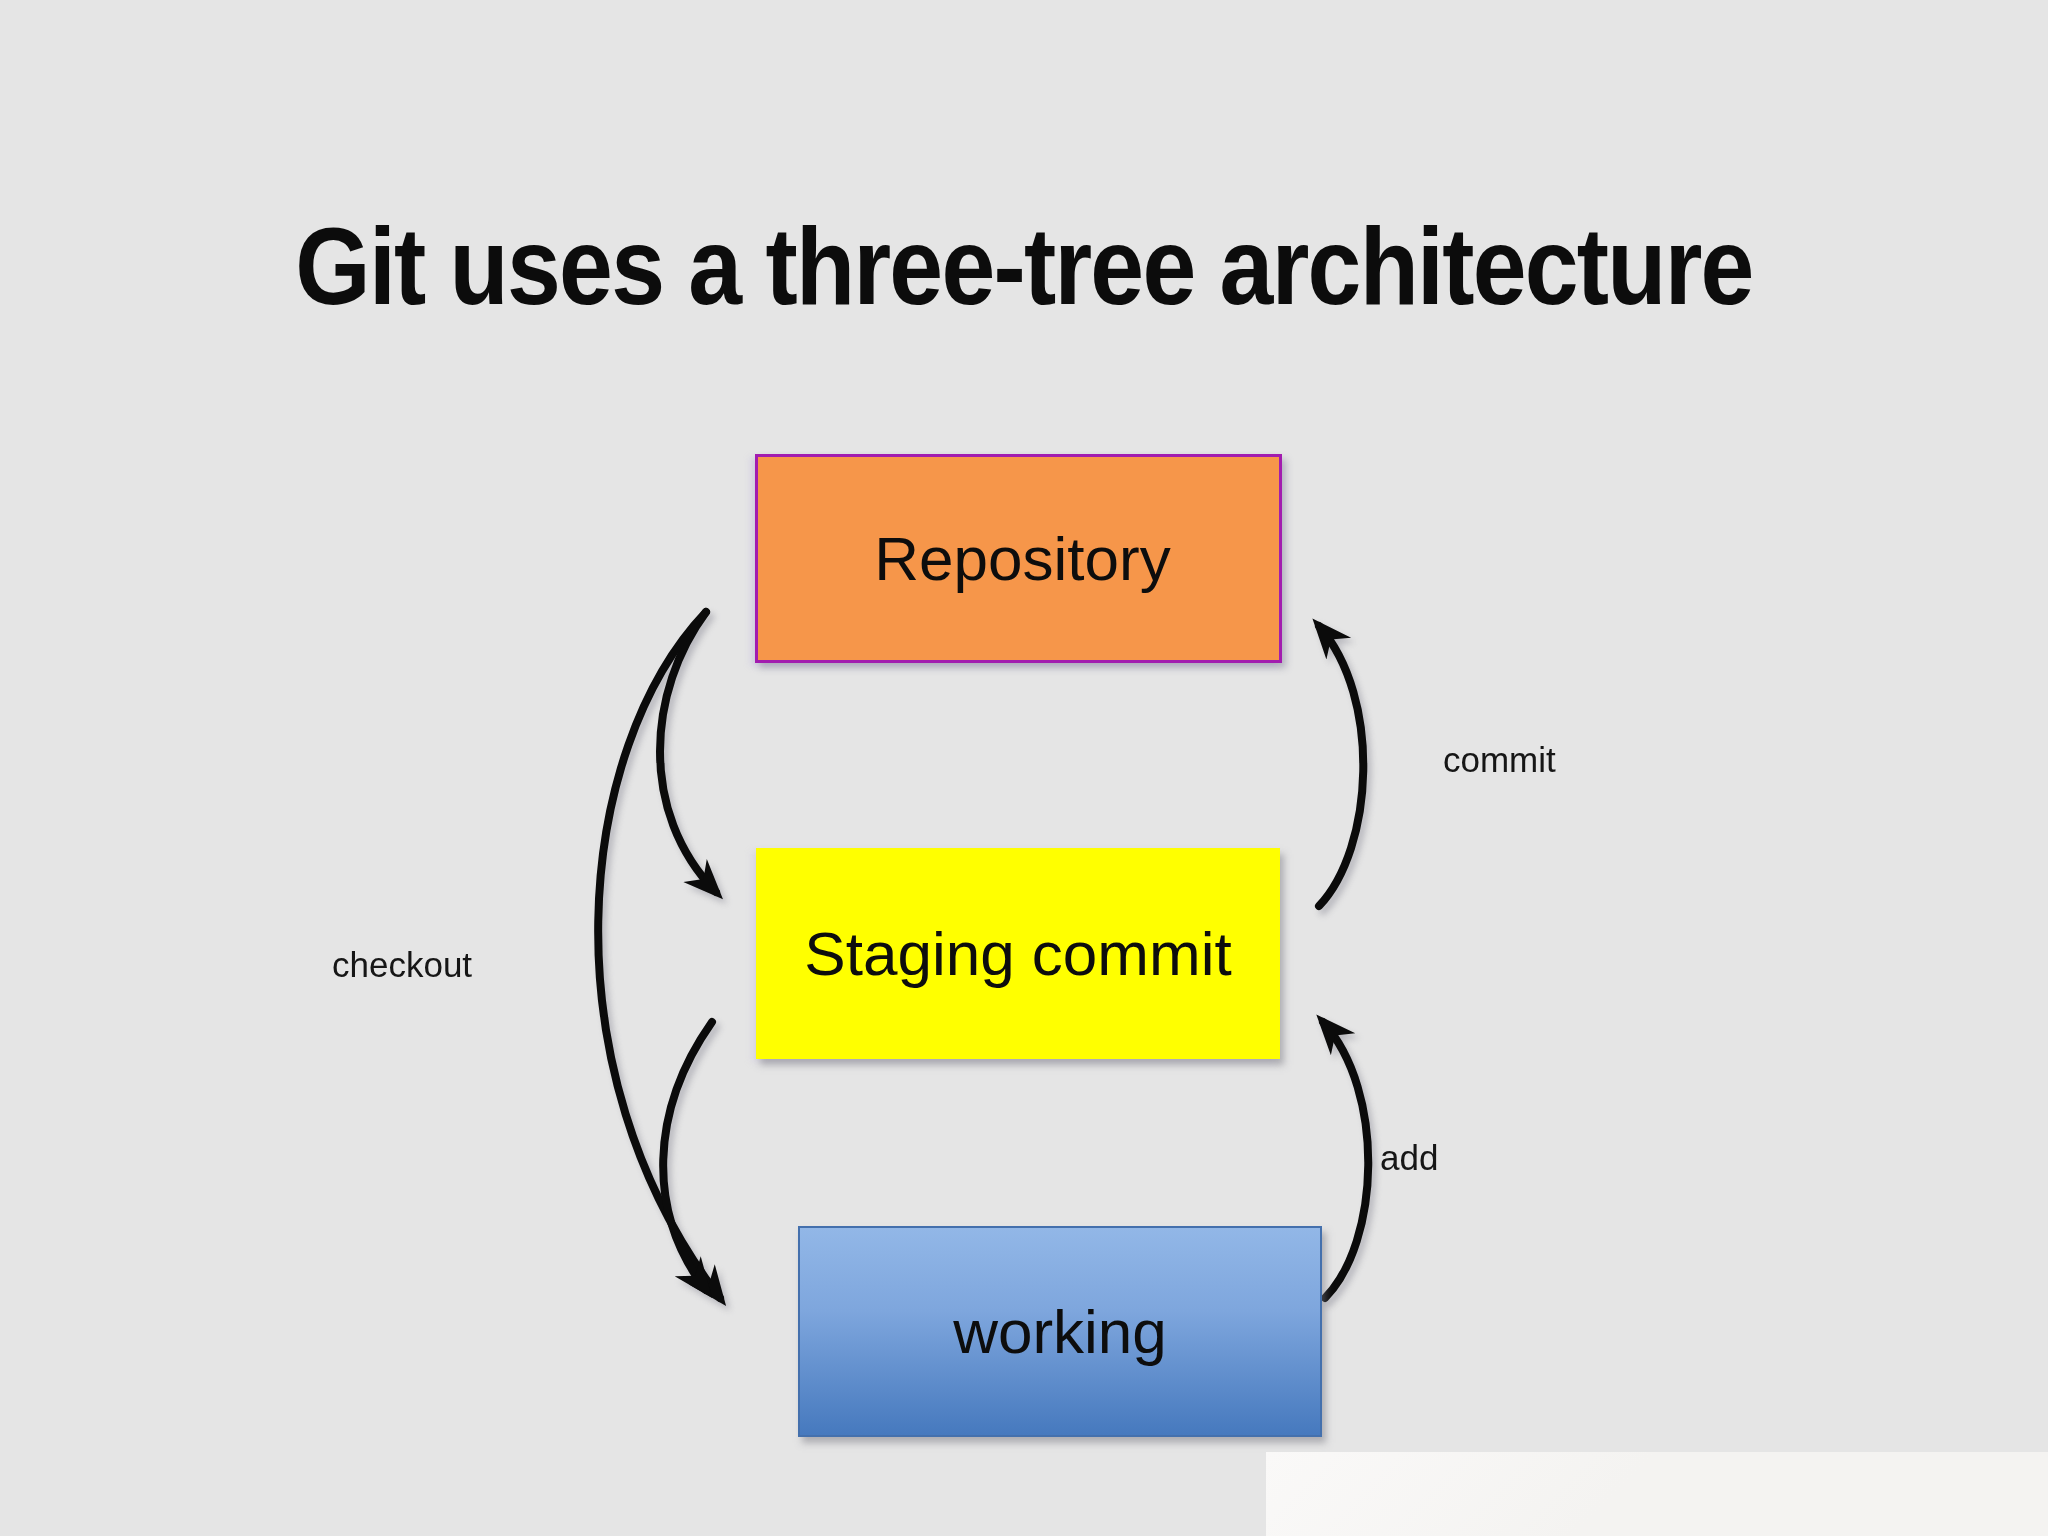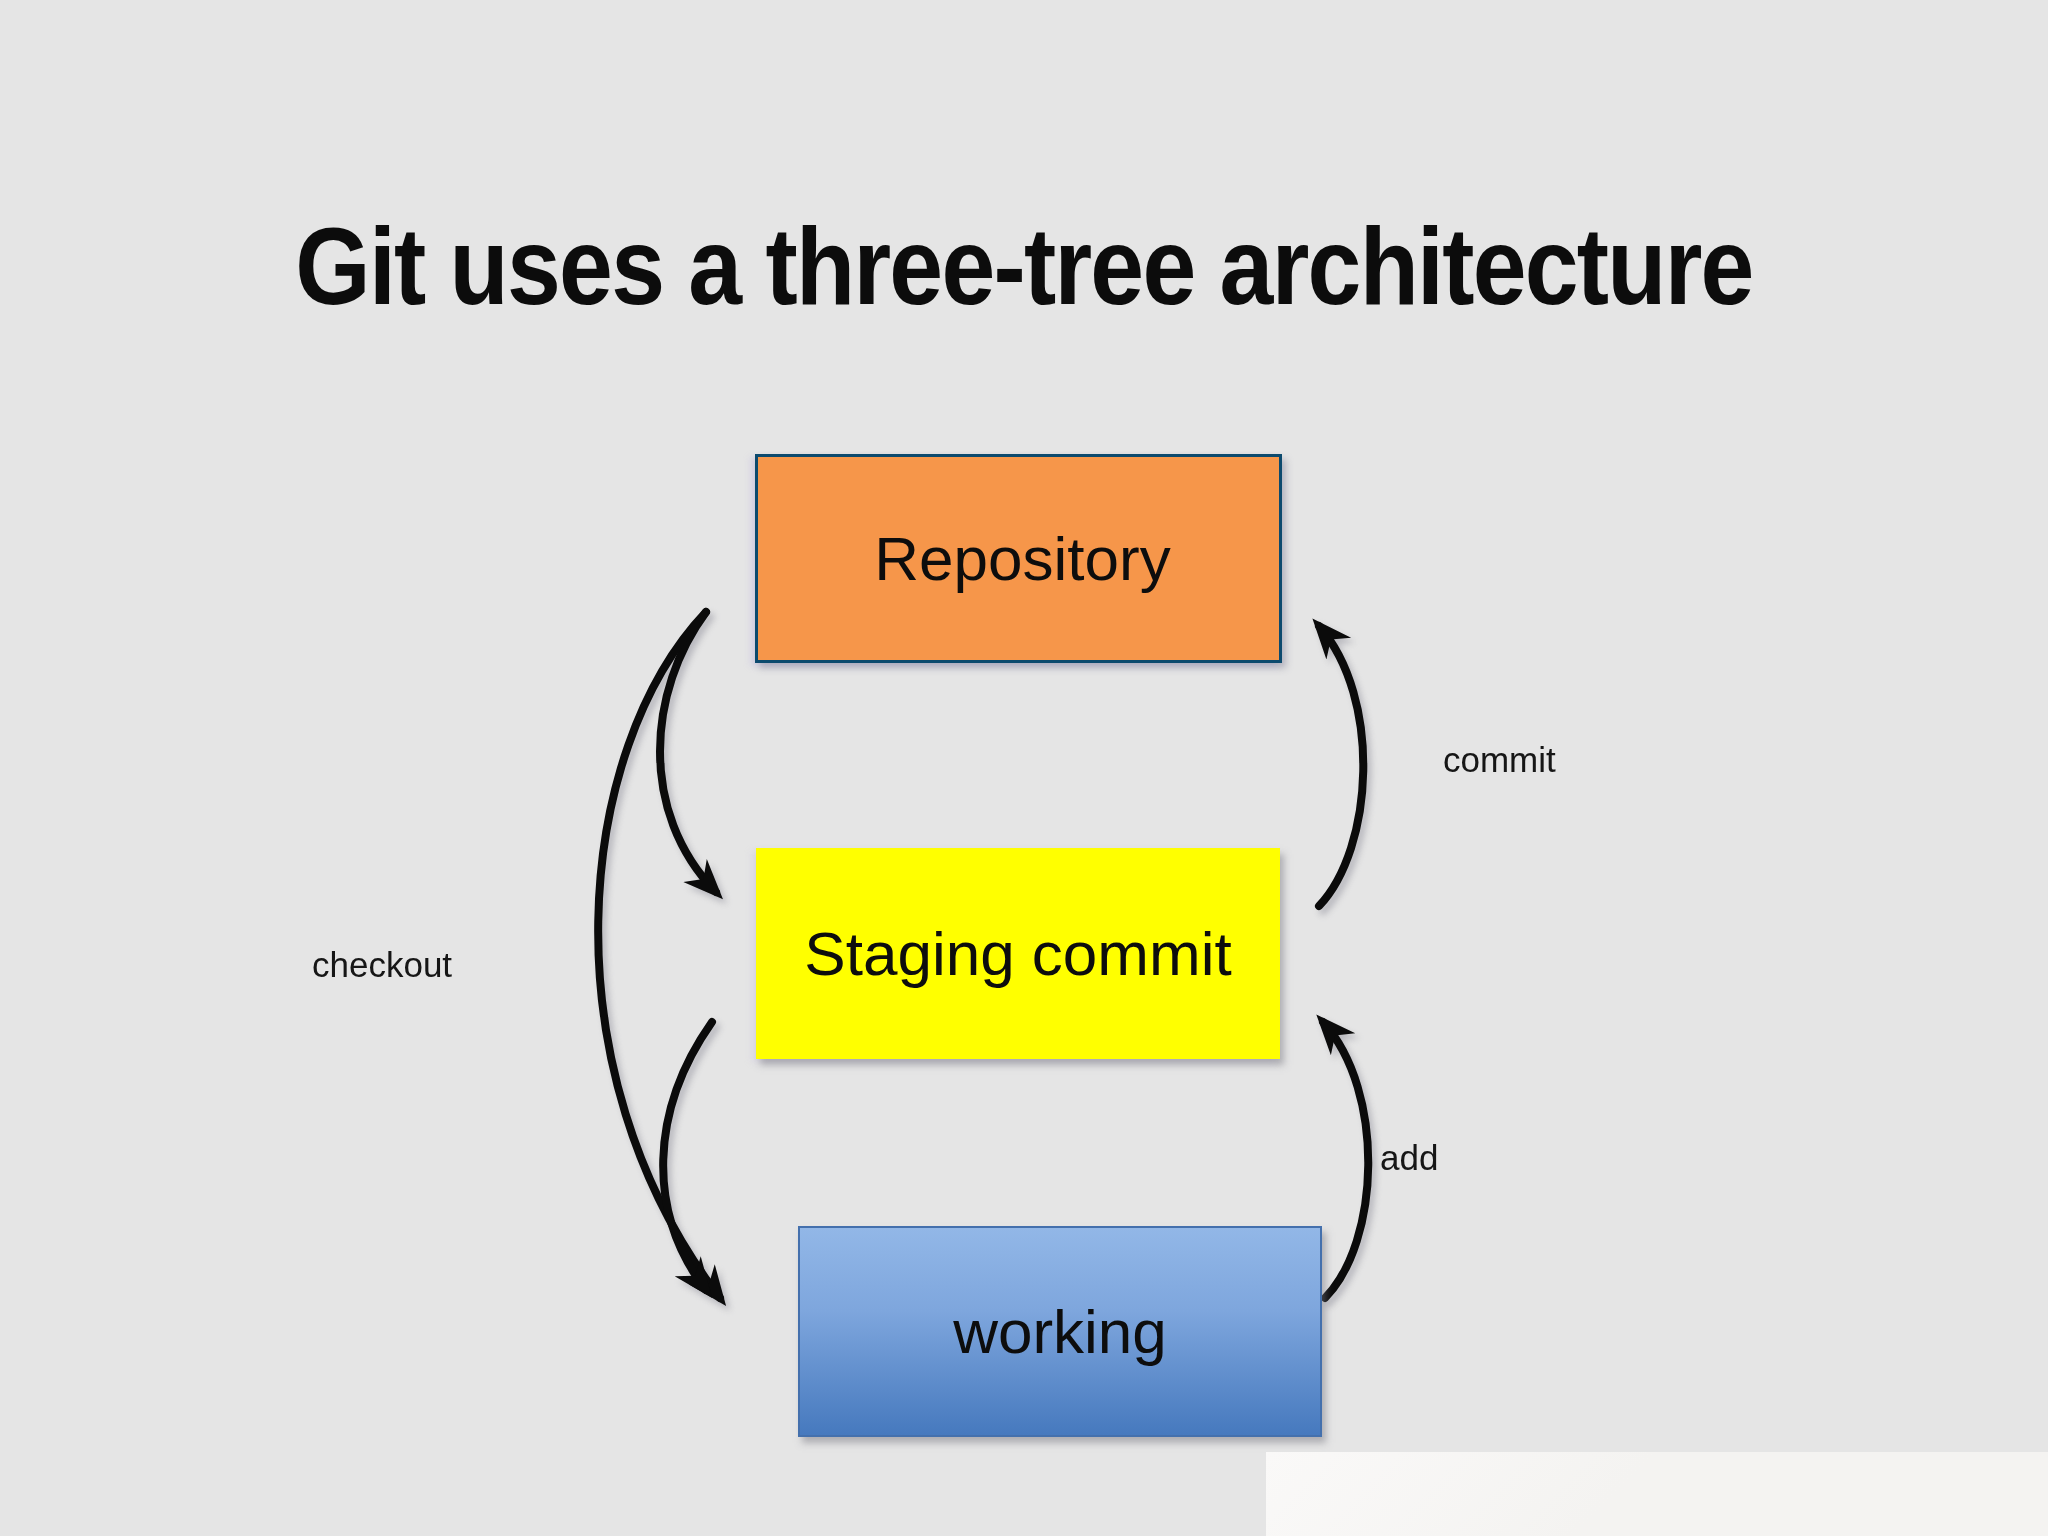--- a/index.html
+++ b/index.html
@@ -36,21 +36,21 @@
     align-items: center;
     justify-content: center;
     font-size: 62px;
     color: #0d0d0d;
     box-sizing: border-box;
   }
   .node-repository {
     left: 755px; top: 454px;
     width: 527px; height: 209px;
     background: #f6964a;
-    border: 3px solid #0c4a6e;
+    border: 3px solid #a21caf;
     box-shadow: 4px 5px 7px rgba(120,120,145,0.45), -5px 3px 6px rgba(190,180,225,0.35);
     padding-left: 8px;
   }
   .node-staging {
     left: 756px; top: 848px;
     width: 524px; height: 211px;
     background: #ffff00;
     box-shadow: 4px 6px 7px rgba(120,120,130,0.5), -5px 3px 6px rgba(205,200,225,0.35);
   }
   .node-working {
@@ -59,21 +59,21 @@
     background: linear-gradient(180deg, #92b7e7 0%, #7ea6dd 40%, #4679be 100%);
     border: 2px solid #4470ad;
     box-shadow: 4px 6px 7px rgba(120,120,130,0.5);
   }
   .edge-label {
     position: absolute;
     font-size: 35px;
     color: #161616;
     white-space: nowrap;
   }
-  .label-checkout { left: 312px; top: 945px; }
+  .label-checkout { left: 332px; top: 945px; }
   .label-commit   { left: 1443px; top: 740px; }
   .label-add      { left: 1380px; top: 1138px; }
   .arrows-layer {
     position: absolute;
     left: 0; top: 0;
     width: 2048px;
     height: 1536px;
     filter: drop-shadow(4px 5px 3px rgba(130,130,145,0.45));
   }
   .arrow-path {

